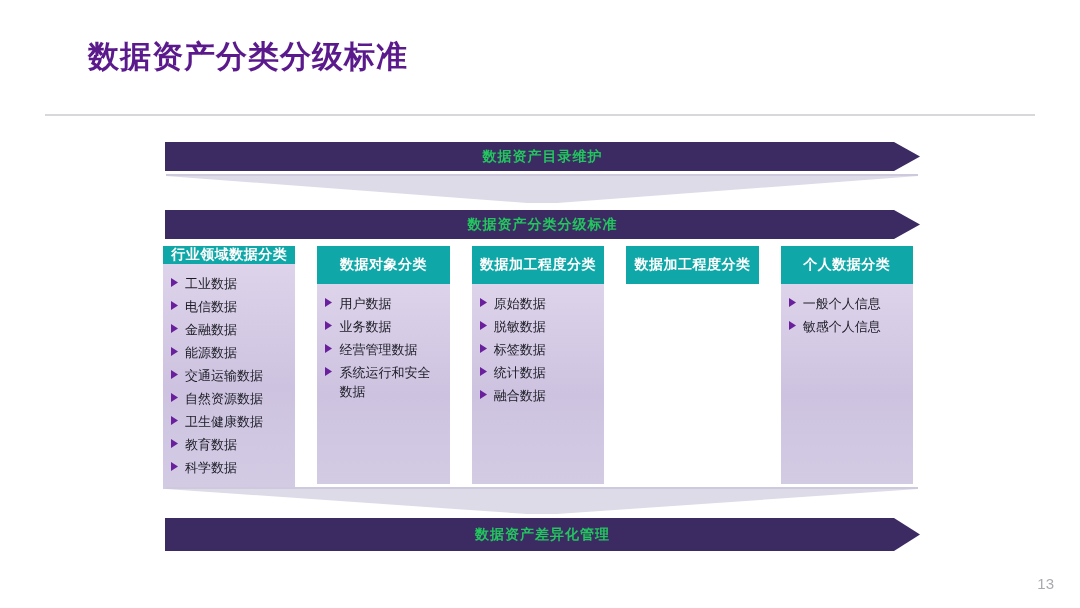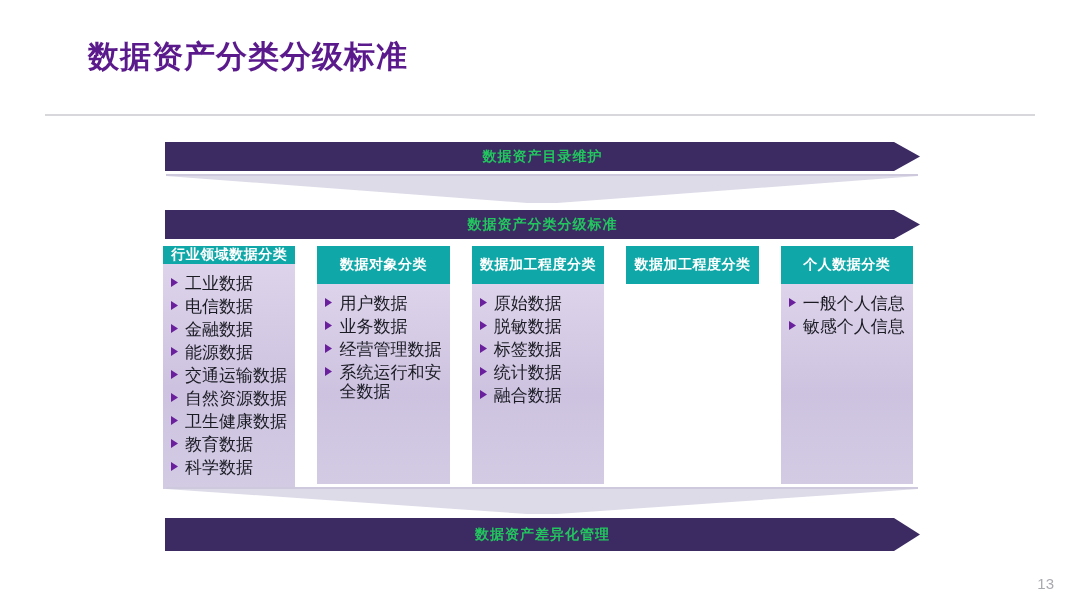--- a/index.html
+++ b/index.html
@@ -142,21 +142,21 @@
   }
   .col-body {
     flex: 1 1 auto;
     background: linear-gradient(180deg, #ddd3ea 0%, #cdc3e0 55%, #d3cbe4 100%);
     padding: 10px 8px 8px 8px;
     box-sizing: border-box;
   }
   .col-item {
     display: flex;
     align-items: flex-start;
-    font-size: 17px;
+    font-size: 13px;
     color: #1b1b24;
     line-height: 19px;
     margin-bottom: 4px;
   }
   .bullet {
     flex: 0 0 auto;
     width: 10px;
     margin-right: 4px;
     margin-top: 4px;
     color: #6a1f9c;

